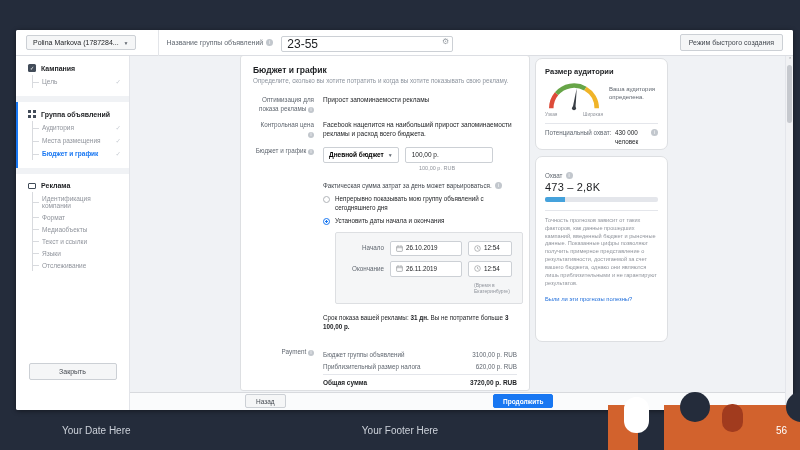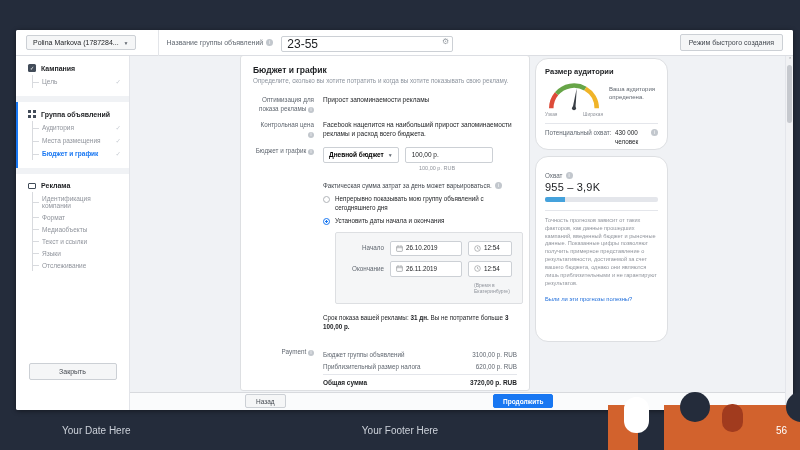--- a/index.html
+++ b/index.html
@@ -63,21 +63,21 @@
   .duration{font-size:6.3px;line-height:1.4;margin:4px 0 9px}
   .pay-table{flex:1}
   .pay-row{display:flex;justify-content:space-between;font-size:6.3px;color:#606770;padding:2.5px 0}
   .pay-row .pv{color:#606770}
   .pay-total{display:flex;justify-content:space-between;font-size:6.5px;font-weight:bold;color:#1c1e21;border-top:1px solid #e4e6eb;padding-top:4px;margin-top:2px}
   
   .action-bar{position:absolute;left:114px;right:8px;bottom:0;height:18px;background:#fafbfc;border-top:1px solid #d8dade}
   .btn-back{position:absolute;left:229px;bottom:2px;height:14px;padding:0 10px;font-size:6.5px;background:#f5f6f7;border:1px solid #ccd0d5;border-radius:2px;color:#444950;cursor:pointer}
   .btn-continue{position:absolute;left:477px;bottom:2px;height:14px;padding:0 9px;font-size:6.5px;font-weight:bold;background:#1877f2;border:1px solid #1877f2;border-radius:2px;color:#fff;cursor:pointer}
   
-  .r-card{position:absolute;left:519px;width:133px;background:#fff;border:1px solid #dddfe2;border-radius:13px;padding:8px 9px}
+  .r-card{position:absolute;left:519px;width:133px;background:#fff;border:1px solid #dddfe2;border-radius:7px;padding:8px 9px}
   .card-audience{top:28px;height:92px}
   .rc-title{font-size:7.5px;font-weight:bold;line-height:1.25}
   .gauge-row{display:flex;gap:6px;margin-top:5px}
   .gauge-col{width:58px}
   .gauge{width:58px;height:30px;display:block}
   .gauge-labels{display:flex;justify-content:space-between;font-size:4.8px;color:#90949c;margin-top:1px}
   .aud-status{flex:1;font-size:6px;color:#606770;line-height:1.35;padding-top:4px}
   .reach-row{display:flex;border-top:1px solid #e4e6eb;margin-top:6px;padding-top:5px;font-size:6.3px;align-items:flex-start}
   .reach-label{flex:1;color:#606770;line-height:1.3}
   .reach-value{width:36px;color:#1c1e21;line-height:1.3}
@@ -333,21 +333,21 @@
       <div class="reach-value">430 000 человек</div>
       <i class="i-ico">i</i>
     </div>
   </section>
 
   <section class="r-card card-results">
     <div class="metric-label">
       <span>Охват</span>
       <i class="i-ico">i</i>
     </div>
-    <div class="metric-value">955 – 3,9K</div>
+    <div class="metric-value">473 – 2,8K</div>
     <div class="progress">
       <div class="progress-fill"></div>
     </div>
     <p class="disclaimer">Точность прогнозов зависит от таких факторов, как данные прошедших кампаний, введенный бюджет и рыночные данные. Показанные цифры позволяют получить примерное представление о результативности, достигаемой за счет вашего бюджета, однако они являются лишь приблизительными и не гарантируют результатов.</p>
     <button class="feedback-link">Были ли эти прогнозы полезны?</button>
   </section>
 
   <div class="scrollbar">
     <span class="scroll-arrow">⌃</span>
     <span class="scroll-thumb"></span>

